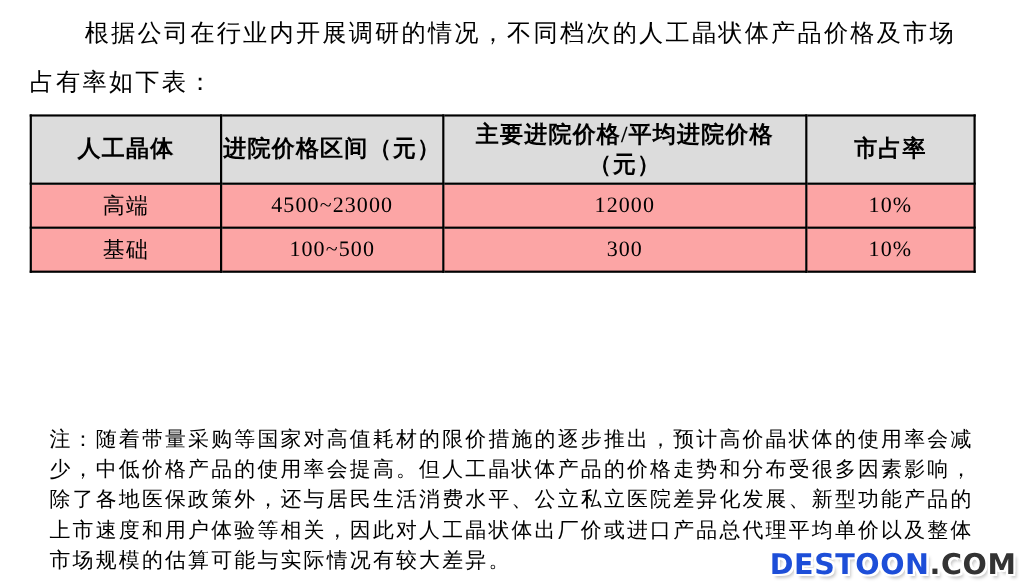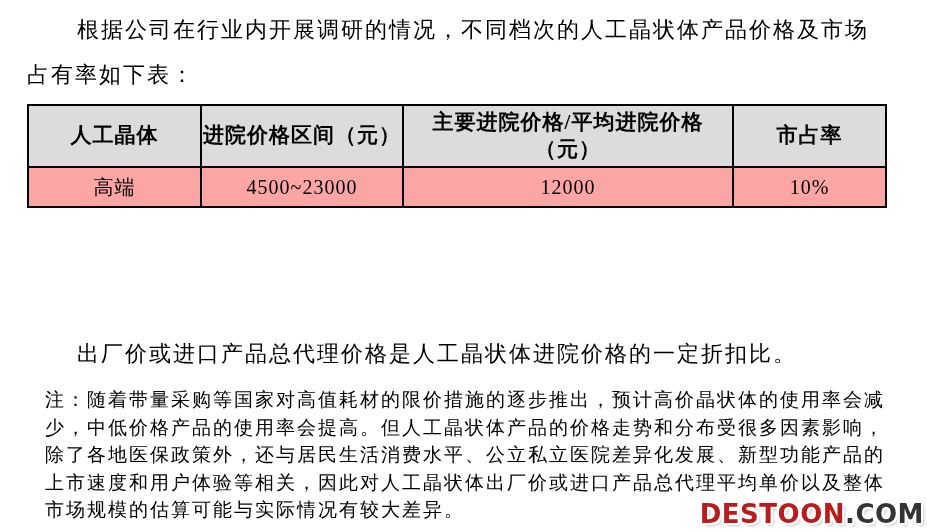--- a/index.html
+++ b/index.html
@@ -74,21 +74,21 @@
     font-family: "DejaVu Sans", "Liberation Sans", sans-serif;
     font-weight: bold;
     font-size: 26px;
     letter-spacing: 0.5px;
     white-space: nowrap;
     text-shadow:
       -2px -2px 0 #ffffff, 2px -2px 0 #ffffff,
       -2px 2px 0 #ffffff, 2px 2px 0 #ffffff,
       3px 3px 3px #c8c8c8;
   }
-  .watermark .brand { color: #b91c1c; }
+  .watermark .brand { color: #1d4ed8; }
   .watermark .suffix { color: #333333; }
 </style>
 </head>
 <body>
 
 <div class="page">
 
   <p class="body-text indent intro">根据公司在行业内开展调研的情况，不同档次的人工晶状体产品价格及市场
 占有率如下表：</p>
 
@@ -108,24 +108,29 @@
         <th>市占率</th>
       </tr>
     </thead>
     <tbody>
       <tr>
         <td>高端</td>
         <td>4500~23000</td>
         <td>12000</td>
         <td>10%</td>
       </tr>
+      <tr>
+        <td>基础</td>
+        <td>100~500</td>
+        <td>300</td>
+        <td>10%</td>
+      </tr>
     </tbody>
   </table>
 
-  <p class="body-text indent discount">出厂价或进口产品总代理价格是人工晶状体进院价格的一定折扣比。</p>
 
   <p class="footnote">注：随着带量采购等国家对高值耗材的限价措施的逐步推出，预计高价晶状体的使用率会减
 少，中低价格产品的使用率会提高。但人工晶状体产品的价格走势和分布受很多因素影响，
 除了各地医保政策外，还与居民生活消费水平、公立私立医院差异化发展、新型功能产品的
 上市速度和用户体验等相关，因此对人工晶状体出厂价或进口产品总代理平均单价以及整体
 市场规模的估算可能与实际情况有较大差异。</p>
 
   <div class="watermark">
     <span class="brand">DESTOON</span><span class="suffix">.COM</span>
   </div>

